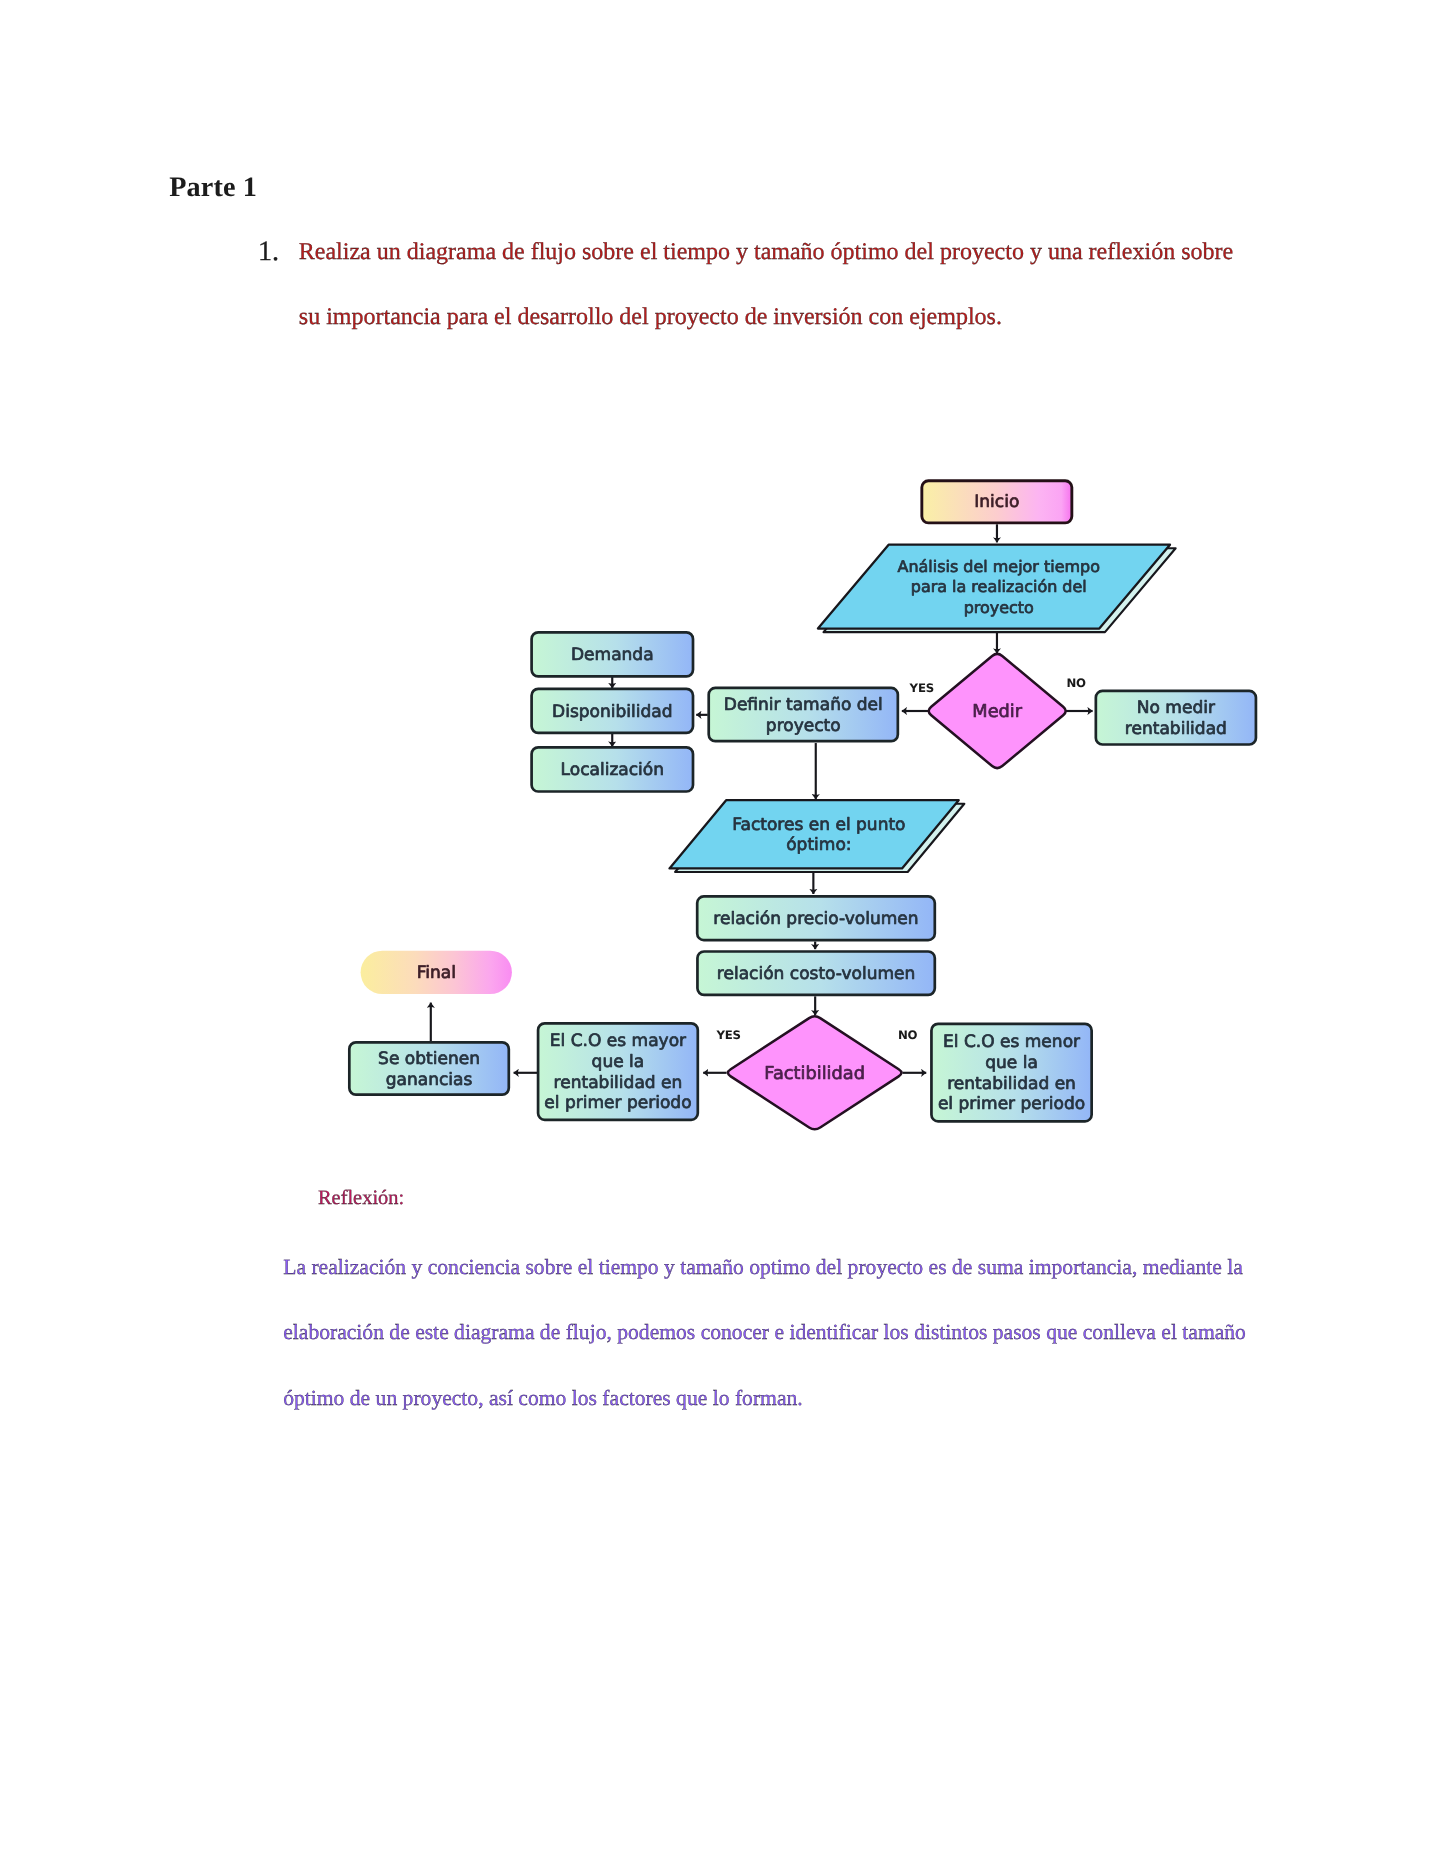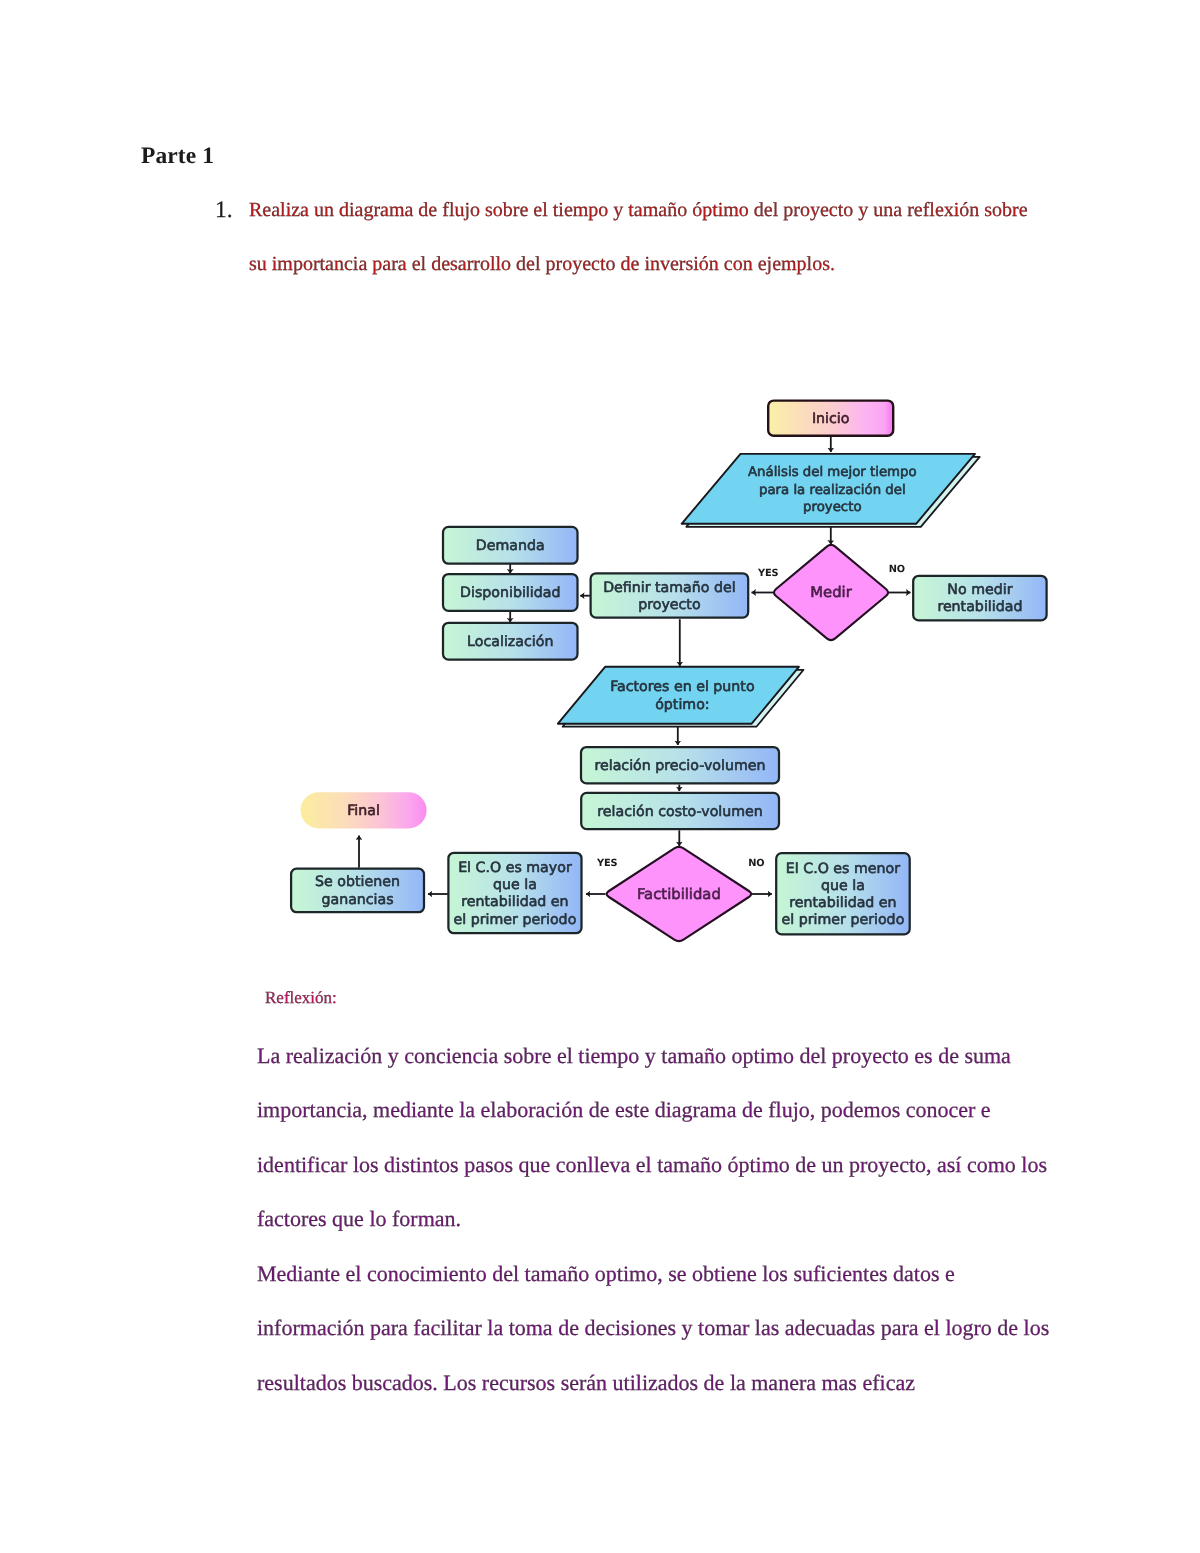--- a/index.html
+++ b/index.html
@@ -10,21 +10,21 @@
 
   #doc-title{position:absolute;left:141px;top:143px;font-size:23.5px;font-weight:bold;color:#1c1c1c;
              letter-spacing:0.1px;}
 
   .listrow{position:absolute;left:215px;top:183px;width:810px;}
   .listnum{position:absolute;left:0px;top:0px;font-size:23.5px;color:#1c1c1c;line-height:54.4px;-webkit-text-stroke:0.25px #1c1c1c;}
   .listtext{position:absolute;left:34px;top:0px;width:790px;font-size:20px;color:#b91c1c;
             line-height:54.4px;text-align:left;-webkit-text-stroke:0.25px #1c1c1c;}
 
   .reflabel{position:absolute;left:249px;top:988px;font-size:17px;color:#be185d;margin-left:16px;-webkit-text-stroke:0.25px #1c1c1c;}
-  .refpara{position:absolute;left:257px;width:808px;font-size:22px;color:#701a75;
+  .refpara{position:absolute;left:236px;width:808px;font-size:18px;color:#8b5cf6;
            line-height:54.4px;text-align:left;-webkit-text-stroke:0.25px #1c1c1c;}
   #refpara1{top:1029px;}
   #refpara2{top:1247px;}
 
   
   #flow{position:absolute;left:0px;top:0px;width:1200px;height:1553px;}
   #flow text{font-family:"DejaVu Sans", sans-serif;-webkit-font-smoothing:antialiased;text-rendering:geometricPrecision;paint-order:stroke fill;stroke-linejoin:round;}
   .nlabel{font-size:14.2px;fill:#26333f;stroke:#26333f;stroke-width:0.62px;}
   .plabel{font-size:14.2px;fill:#3d1f28;stroke:#3d1f28;stroke-width:0.62px;}
   .dlabel{font-size:14.8px;fill:#4a1f4a;stroke:#4a1f4a;stroke-width:0.62px;}
@@ -168,15 +168,14 @@
  <g>
   <text class="elabel" x="758.0" y="576.4" text-anchor="start">YES</text>
   <text class="elabel" x="888.7" y="572.2" text-anchor="start">NO</text>
   <text class="elabel" x="597.0" y="865.7" text-anchor="start">YES</text>
   <text class="elabel" x="748.3" y="865.8" text-anchor="start">NO</text>
  </g>
 </svg>
 
   <div class="reflabel">Reflexión:</div>
   <div class="refpara" id="refpara1">La realización y conciencia sobre el tiempo y tamaño optimo del proyecto es de suma importancia, mediante la elaboración de este diagrama de flujo, podemos conocer e identificar los distintos pasos que conlleva el tamaño óptimo de un proyecto, así como los factores que lo forman.</div>
-  <div class="refpara" id="refpara2">Mediante el conocimiento del tamaño optimo, se obtiene los suficientes datos e información para facilitar la toma de decisiones y tomar las adecuadas para el logro de los resultados buscados. Los recursos serán utilizados de la manera mas eficaz</div>
 
 </div>
 
 </body></html>

